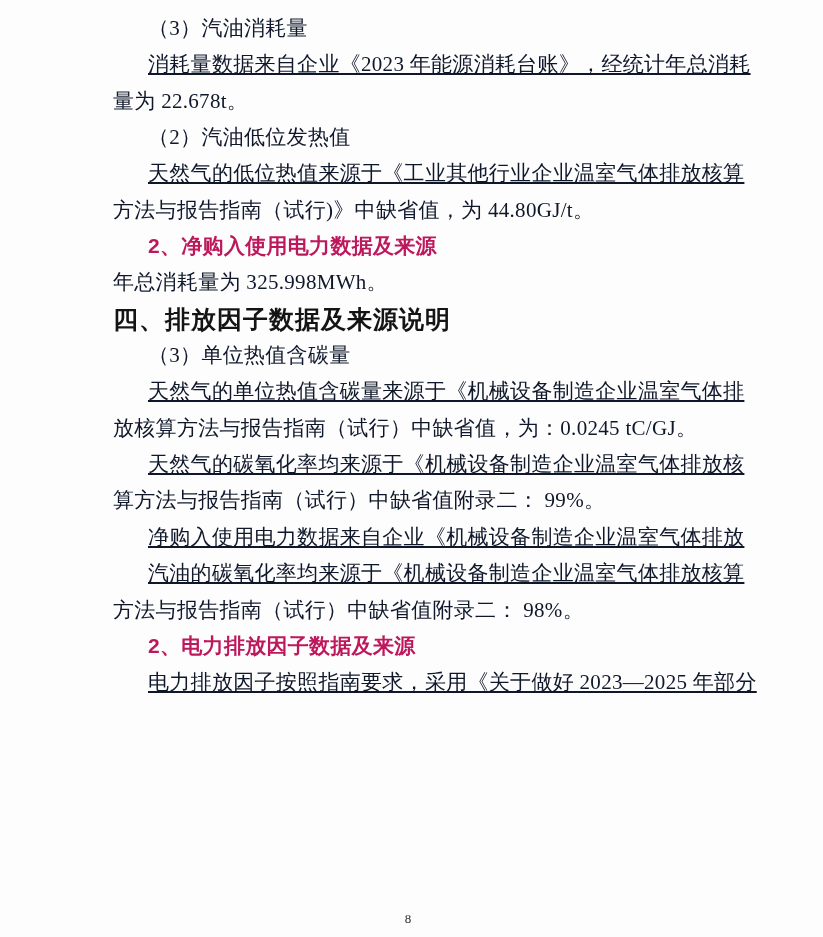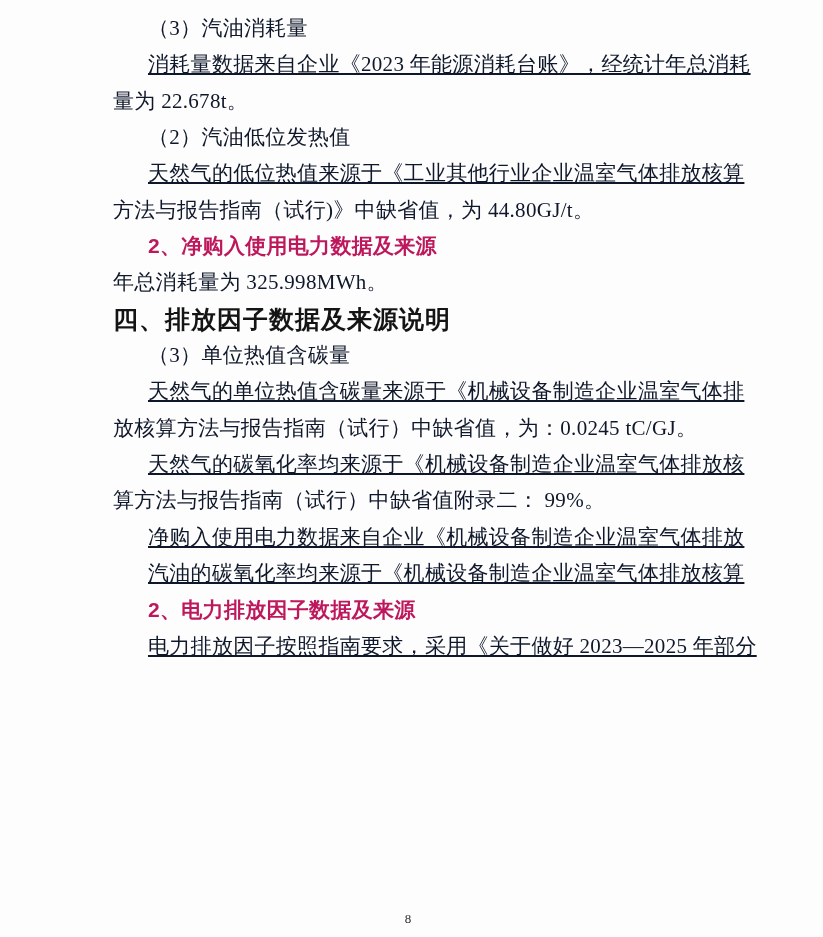--- a/index.html
+++ b/index.html
@@ -75,17 +75,18 @@
       <div class="line p-indent-bold">2、净购入使用电力数据及来源</div>
       <div class="line p-flush">年总消耗量为 325.998MWh。</div>
       <div class="line h1">四、排放因子数据及来源说明</div>
       <div class="line p-indent">（3）单位热值含碳量</div>
       <div class="line p-justify">天然气的单位热值含碳量来源于《机械设备制造企业温室气体排</div>
       <div class="line p-flush">放核算方法与报告指南（试行）中缺省值，为：0.0245 tC/GJ。</div>
       <div class="line p-justify">天然气的碳氧化率均来源于《机械设备制造企业温室气体排放核</div>
       <div class="line p-flush">算方法与报告指南（试行）中缺省值附录二： 99%。</div>
       <div class="line p-justify">净购入使用电力数据来自企业《机械设备制造企业温室气体排放</div>
       <div class="line p-justify">汽油的碳氧化率均来源于《机械设备制造企业温室气体排放核算</div>
+      <div class="line p-flush">方法与报告指南（试行）中缺省值附录二： 98%。</div>
       <div class="line p-indent-bold">2、电力排放因子数据及来源</div>
       <div class="line p-justify">电力排放因子按照指南要求，采用《关于做好 2023—2025 年部分</div>
     </div>
   <div class="page-number">8</div>
 </div>
 
 </body></html>

